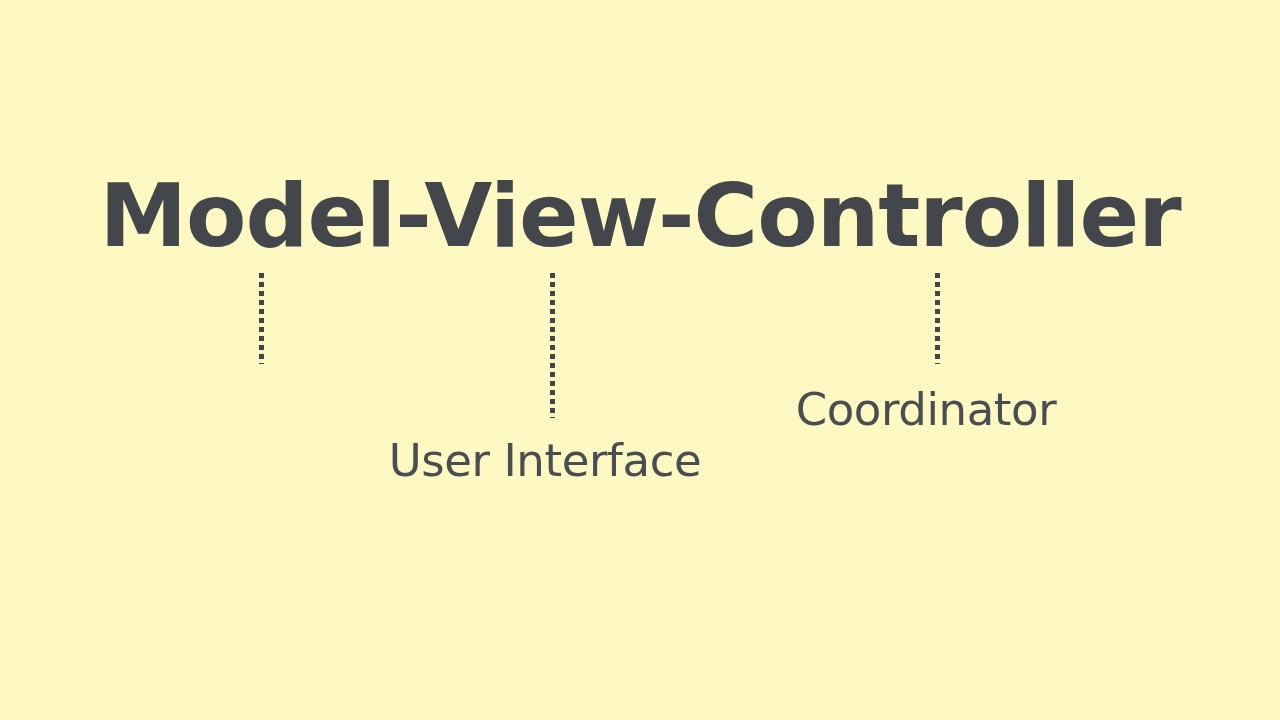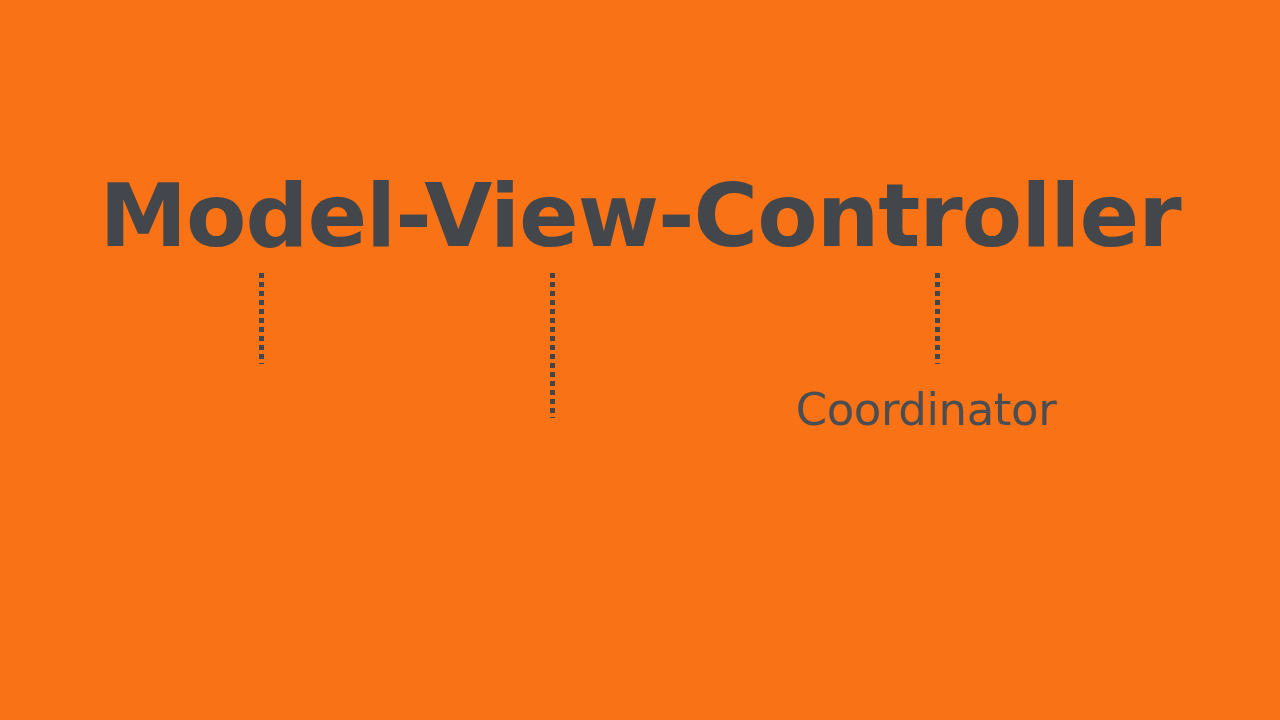--- a/index.html
+++ b/index.html
@@ -11,21 +11,21 @@
     width: 1280px;
     height: 720px;
     overflow: hidden;
     font-family: "DejaVu Sans", sans-serif;
   }
 
   #slide {
     position: relative;
     width: 1280px;
     height: 720px;
-    background: #f97316;
+    background: #fef9c3;
   }
 
   
   .title {
     position: absolute;
     left: 0;
     top: 168px;
     width: 1280px;
     text-align: center;
     font-family: "DejaVu Sans", sans-serif;
@@ -75,15 +75,16 @@
 <body>
 
 <div id="slide">
 
   <div class="title">Model-View-Controller</div>
 
   <div class="connector c1"></div>
   <div class="connector c2"></div>
   <div class="connector c3"></div>
 
+  <div class="leaf-label l2">User Interface</div>
   <div class="leaf-label l3">Coordinator</div>
 
 </div>
 
 </body></html>

